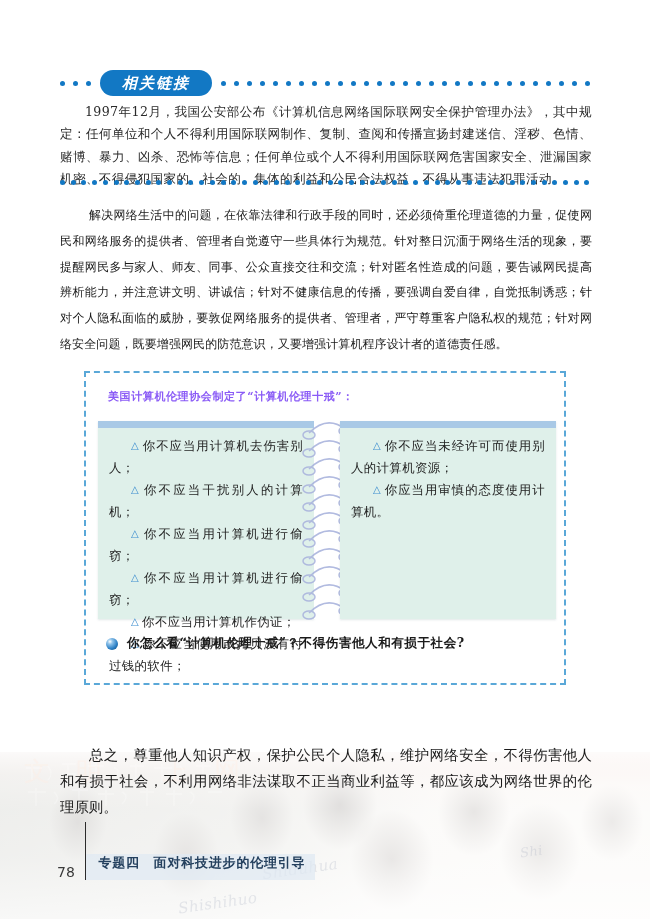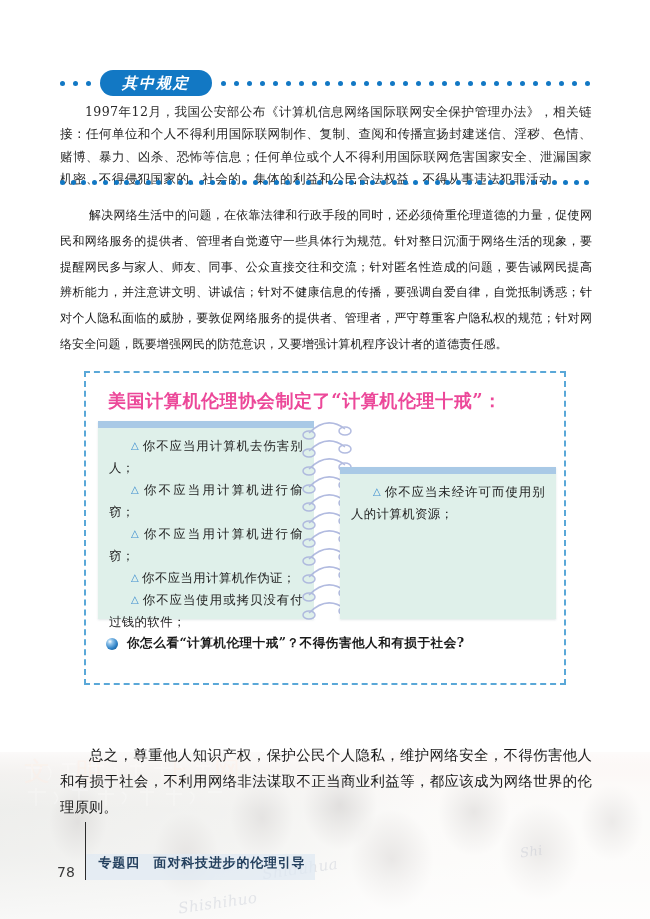--- a/index.html
+++ b/index.html
@@ -178,22 +178,22 @@
     height: 314px;
     border: 2px dashed #5aa8d8;
     box-sizing: border-box;
     background: #ffffff;
   }
   .note-intro {
     position: absolute;
     left: 22px;
     top: 16px;
     font-family: "DejaVu Serif", "Liberation Serif", serif;
-    font-size: 18px;
-    color: #ec4899;
+    font-size: 11px;
+    color: #8b5cf6;
     letter-spacing: 0.6px;
     white-space: nowrap;
     font-weight: bold;
   }
 
   
   .notebook {
     position: absolute;
     left: 12px;
     top: 48px;
@@ -201,21 +201,21 @@
     height: 198px;
     display: flex;
   }
   .nb-page {
     position: relative;
     flex: 1 1 0;
     background: #dff0ea;
     box-shadow: 0 1px 2px rgba(90,120,130,0.18);
   }
   .nb-page.left  { border-right: none; }
-  .nb-page.right { border-left: none; margin-top: 46px; }
+  .nb-page.right { border-left: none; }
   .nb-topbar {
     height: 7px;
     background: #a9c9e6;
     width: 100%;
   }
   .nb-content {
     position: absolute;
     left: 0;
     right: 0;
     top: 7px;
@@ -352,21 +352,21 @@
     <span class="photo-watermark wm3">Shi</span>
 
   </div>
 
   <div class="rel-header">
     <span class="dot-run">
       <i class="bdot"></i>
       <i class="bdot"></i>
       <i class="bdot"></i>
     </span>
-    <span class="rel-pill">其中规定</span>
+    <span class="rel-pill">相关链接</span>
     <span class="dot-run grow">
       <i class="bdot"></i>
         <i class="bdot"></i>
       <i class="bdot"></i>
         <i class="bdot"></i>
       <i class="bdot"></i>
         <i class="bdot"></i>
       <i class="bdot"></i>
         <i class="bdot"></i>
       <i class="bdot"></i>
@@ -387,21 +387,21 @@
         <i class="bdot"></i>
       <i class="bdot"></i>
         <i class="bdot"></i>
       <i class="bdot"></i>
         <i class="bdot"></i>
       <i class="bdot"></i>
 
     </span>
   </div>
 
-  <div class="rel-body">1997年12月，我国公安部公布《计算机信息网络国际联网安全保护管理办法》，相关链接：任何单位和个人不得利用国际联网制作、复制、查阅和传播宣扬封建迷信、淫秽、色情、赌博、暴力、凶杀、恐怖等信息；任何单位或个人不得利用国际联网危害国家安全、泄漏国家机密、不得侵犯国家的、社会的、集体的利益和公民合法权益，不得从事违法犯罪活动。</div>
+  <div class="rel-body">1997年12月，我国公安部公布《计算机信息网络国际联网安全保护管理办法》，其中规定：任何单位和个人不得利用国际联网制作、复制、查阅和传播宣扬封建迷信、淫秽、色情、赌博、暴力、凶杀、恐怖等信息；任何单位或个人不得利用国际联网危害国家安全、泄漏国家机密、不得侵犯国家的、社会的、集体的利益和公民合法权益，不得从事违法犯罪活动。</div>
 
   <div class="rel-footline">
     <i class="bdot"></i>
       <i class="bdot"></i>
     <i class="bdot"></i>
       <i class="bdot"></i>
     <i class="bdot"></i>
       <i class="bdot"></i>
     <i class="bdot"></i>
       <i class="bdot"></i>
@@ -454,20 +454,21 @@
   <div class="note-box">
 
     <div class="note-intro">美国计算机伦理协会制定了“计算机伦理十戒”：</div>
 
     <div class="notebook">
 
       <div class="nb-page left">
         <div class="nb-topbar"></div>
         <div class="nb-content">
           <p class="nb-item"><span class="tri">△</span><span>你不应当用计算机去伤害别人；</span></p>
+          <p class="nb-item"><span class="tri">△</span><span>你不应当干扰别人的计算机；</span></p>
           <p class="nb-item"><span class="tri">△</span><span>你不应当用计算机进行偷窃；</span></p>
           <p class="nb-item"><span class="tri">△</span><span>你不应当用计算机进行偷窃；</span></p>
           <p class="nb-item"><span class="tri">△</span><span>你不应当用计算机作伪证；</span></p>
           <p class="nb-item"><span class="tri">△</span><span>你不应当使用或拷贝没有付过钱的软件；</span></p>
         </div>
       </div>
 
       <div class="nb-gap">
         <svg class="spiral" viewBox="0 0 52 206">
           <g fill="none" stroke="#aab4dd" stroke-width="1.5" opacity="0.9">
@@ -505,20 +506,21 @@
               <ellipse cx="8" cy="198" rx="6" ry="4"></ellipse>
               <ellipse cx="44" cy="194" rx="6" ry="4"></ellipse>
           </g>
         </svg>
       </div>
 
       <div class="nb-page right">
         <div class="nb-topbar"></div>
         <div class="nb-content">
           <p class="nb-item"><span class="tri">△</span><span>你不应当未经许可而使用别人的计算机资源；</span></p>
+          <p class="nb-item"><span class="tri">△</span><span>你应当用审慎的态度使用计算机。</span></p>
         </div>
       </div>
 
     </div>
 
     <div class="q-row">
       <span class="q-bullet"></span>
       <span class="q-text">你怎么看“计算机伦理十戒”？不得伤害他人和有损于社会?</span>
     </div>
 

